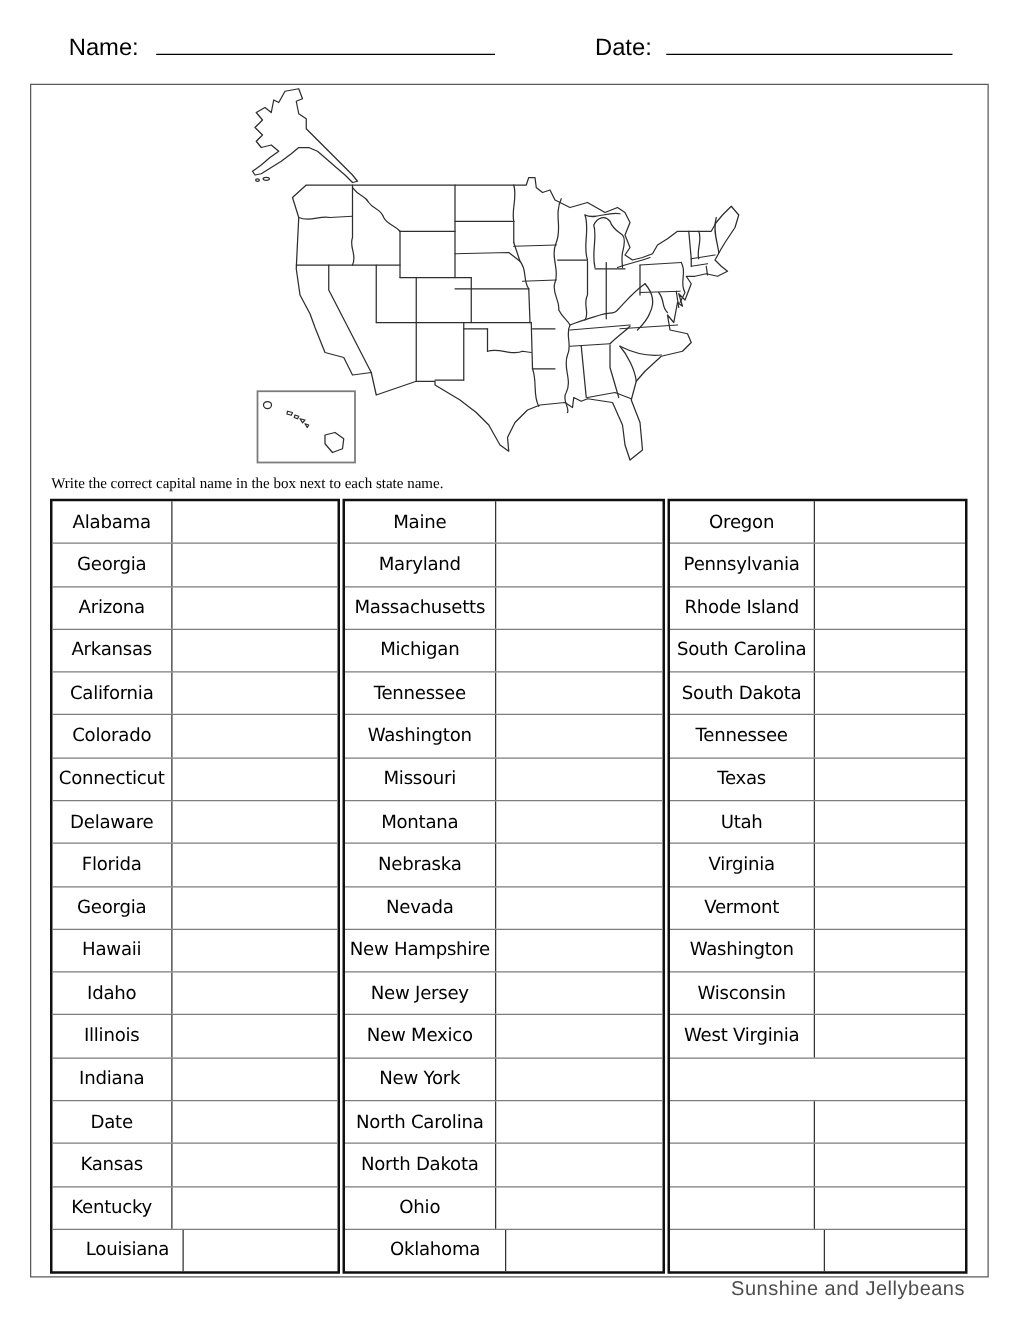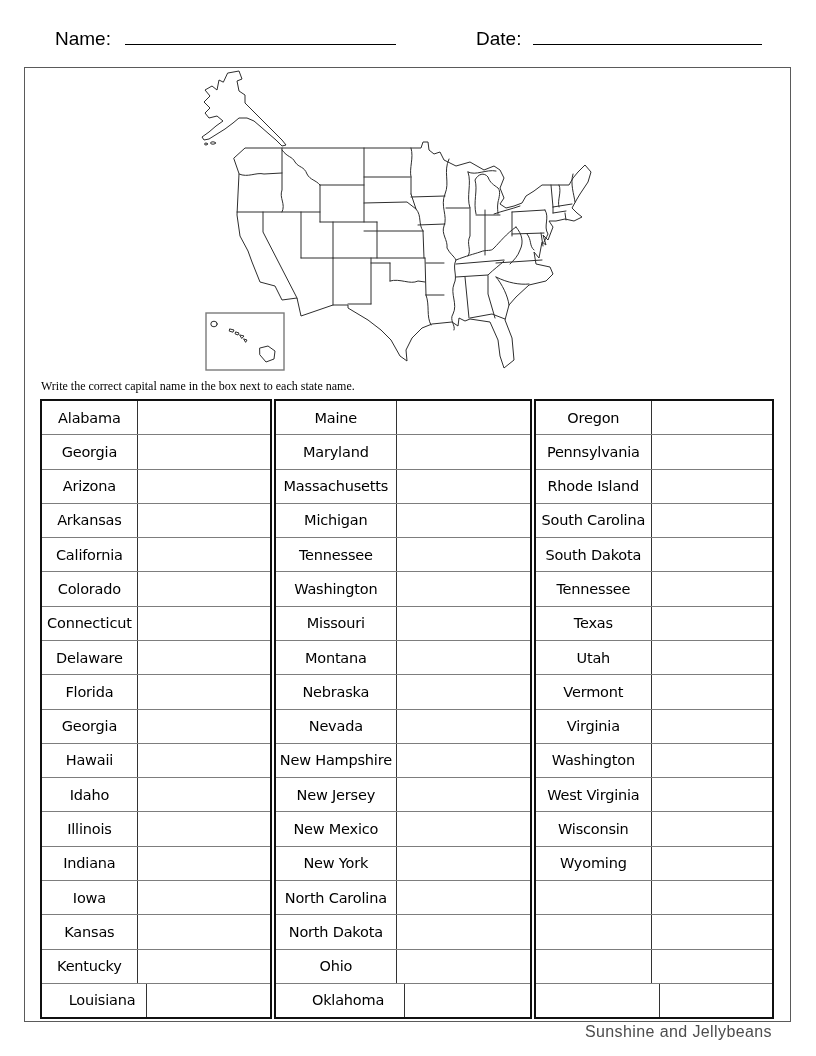--- a/index.html
+++ b/index.html
@@ -209,21 +209,21 @@
         </div>
         <div class="row">
           <div class="cell state-cell">Illinois</div>
           <div class="cell answer-cell"></div>
         </div>
         <div class="row">
           <div class="cell state-cell">Indiana</div>
           <div class="cell answer-cell"></div>
         </div>
         <div class="row">
-          <div class="cell state-cell">Iowa</div>
+          <div class="cell state-cell">Date</div>
           <div class="cell answer-cell"></div>
         </div>
         <div class="row">
           <div class="cell state-cell">Kansas</div>
           <div class="cell answer-cell"></div>
         </div>
         <div class="row">
           <div class="cell state-cell">Kentucky</div>
           <div class="cell answer-cell"></div>
         </div>
@@ -333,41 +333,40 @@
         </div>
         <div class="row">
           <div class="cell state-cell">Texas</div>
           <div class="cell answer-cell"></div>
         </div>
         <div class="row">
           <div class="cell state-cell">Utah</div>
           <div class="cell answer-cell"></div>
         </div>
         <div class="row">
+          <div class="cell state-cell">Virginia</div>
+          <div class="cell answer-cell"></div>
+        </div>
+        <div class="row">
           <div class="cell state-cell">Vermont</div>
           <div class="cell answer-cell"></div>
         </div>
         <div class="row">
-          <div class="cell state-cell">Virginia</div>
-          <div class="cell answer-cell"></div>
-        </div>
-        <div class="row">
           <div class="cell state-cell">Washington</div>
           <div class="cell answer-cell"></div>
         </div>
         <div class="row">
+          <div class="cell state-cell">Wisconsin</div>
+          <div class="cell answer-cell"></div>
+        </div>
+        <div class="row">
           <div class="cell state-cell">West Virginia</div>
           <div class="cell answer-cell"></div>
         </div>
         <div class="row">
-          <div class="cell state-cell">Wisconsin</div>
-          <div class="cell answer-cell"></div>
-        </div>
-        <div class="row">
-          <div class="cell state-cell">Wyoming</div>
           <div class="cell answer-cell"></div>
         </div>
         <div class="row">
           <div class="cell state-cell"></div>
           <div class="cell answer-cell"></div>
         </div>
         <div class="row">
           <div class="cell state-cell"></div>
           <div class="cell answer-cell"></div>
         </div>

